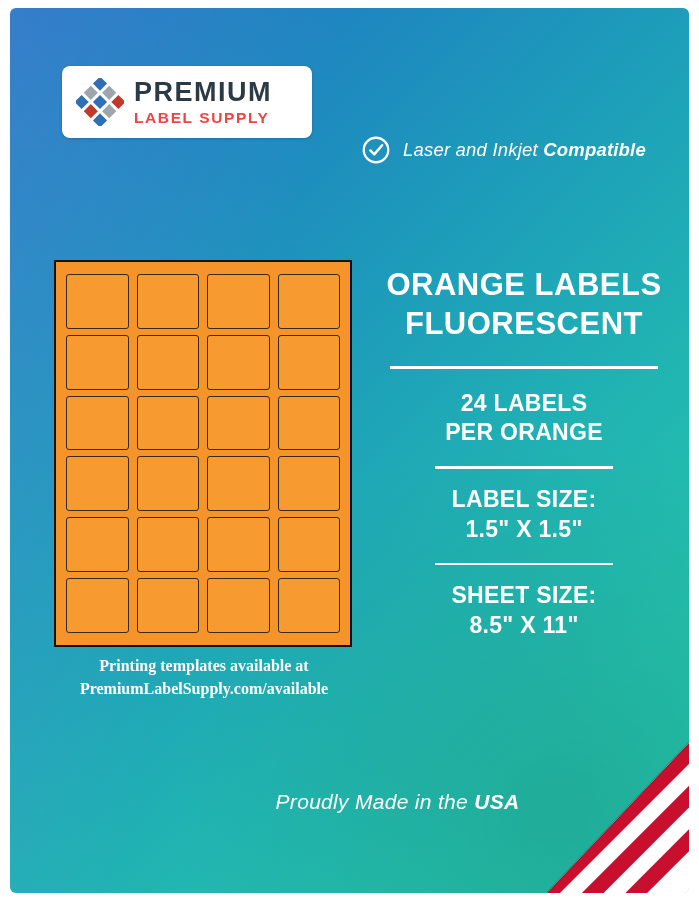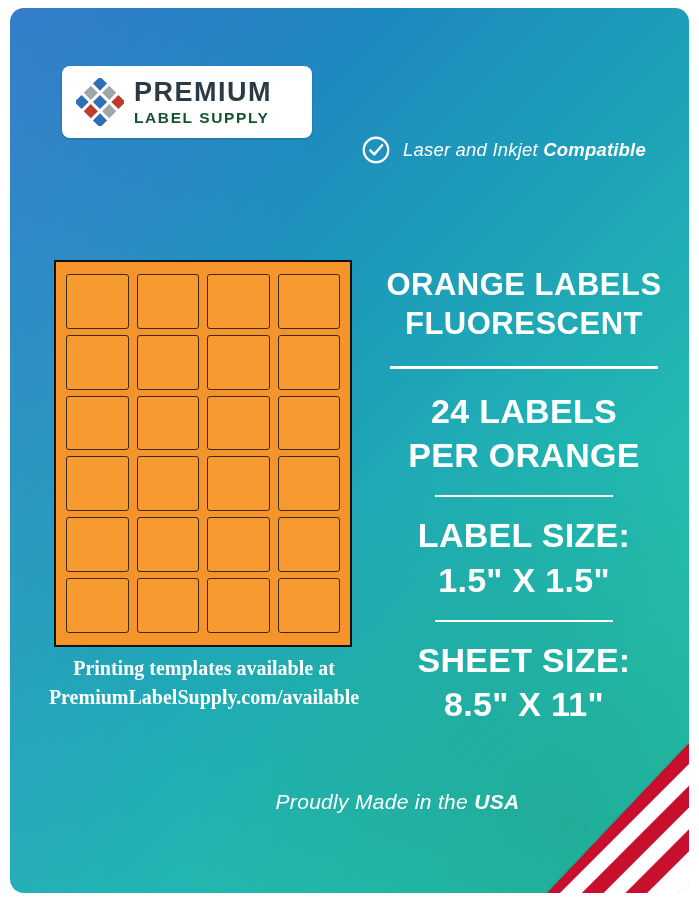--- a/index.html
+++ b/index.html
@@ -13,21 +13,21 @@
     font-family: "Liberation Sans", sans-serif;
     overflow: hidden;
   }
 
   .package {
     position: absolute;
     left: 10px;
     top: 8px;
     width: 679px;
     height: 885px;
-    border-radius: 14px;
+    border-radius: 6px;
     background:
       radial-gradient(circle at 82% 92%, rgba(0,0,0,0.12) 0%, rgba(0,0,0,0) 40%),
       linear-gradient(135deg, #1f6fc4 0%, #1e86c0 22%, #1d9fb9 45%, #21b5b2 65%, #24c2ae 82%, #23c8ac 100%);
     overflow: hidden;
   }
   .package::before {
     content: "";
     position: absolute;
     inset: 0;
     background: linear-gradient(105deg, rgba(255,255,255,0.10) 0%, rgba(255,255,255,0.0) 38%);
@@ -63,21 +63,21 @@
   .logo-premium {
     font-size: 27px;
     font-weight: bold;
     letter-spacing: 1.5px;
     color: #2b3a44;
   }
   .logo-sub {
     font-size: 15.5px;
     font-weight: bold;
     letter-spacing: 1.6px;
-    color: #14532d;
+    color: #ef4444;
     margin-top: 4px;
   }
 
   .compat {
     position: absolute;
     left: 352px;
     top: 84px;
     display: flex;
     align-items: center;
     color: #ffffff;
@@ -123,21 +123,21 @@
   }
 
   .templates-note {
     position: absolute;
     left: 20px;
     top: 646px;
     width: 348px;
     text-align: center;
     color: #ffffff;
     font-family: "Liberation Serif", serif;
-    font-size: 20px;
+    font-size: 16px;
     font-weight: bold;
     line-height: 1.45;
   }
 
   
   .info {
     position: absolute;
     left: 372px;
     top: 258px;
     width: 284px;
@@ -155,21 +155,21 @@
     background: #ffffff;
     margin: 22px auto 20px auto;
     width: 268px;
   }
   .rule.short {
     width: 178px;
     height: 2.5px;
     margin: 18px auto 16px auto;
   }
   .stat {
-    font-size: 34px;
+    font-size: 23px;
     font-weight: bold;
     line-height: 1.3;
     letter-spacing: 0.3px;
   }
 
   .made-in {
     position: absolute;
     left: 0;
     top: 782px;
     width: 679px;

